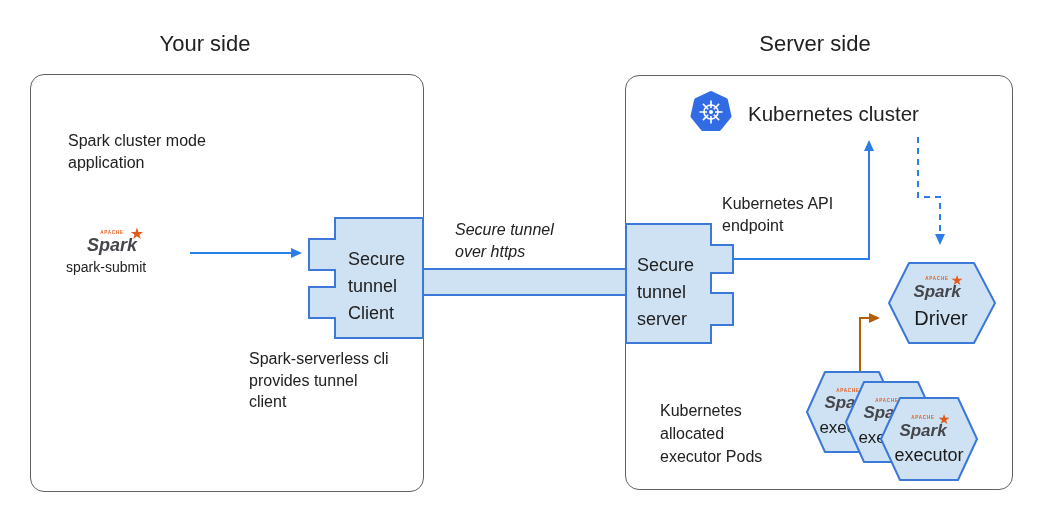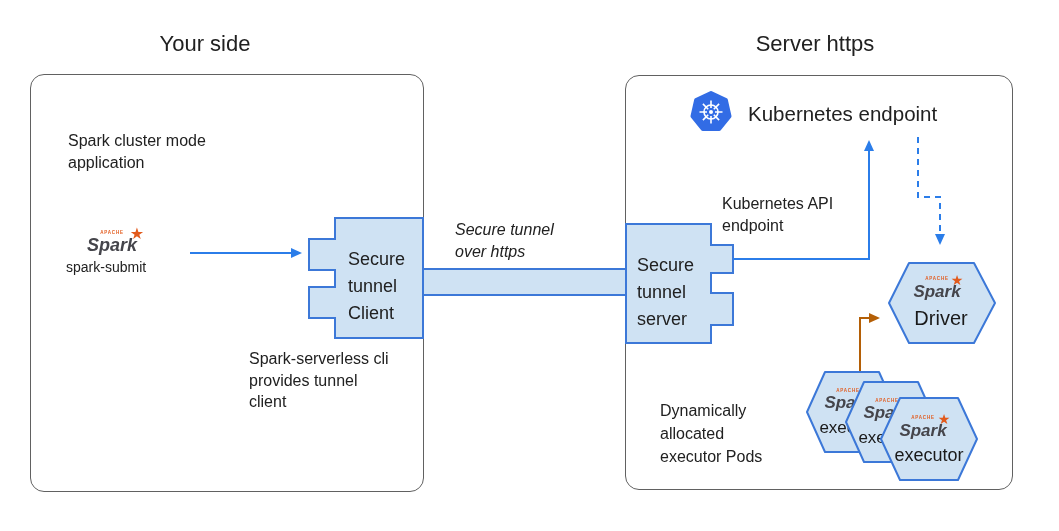--- a/index.html
+++ b/index.html
@@ -43,21 +43,21 @@
   text.hex-label   { font-family:"Liberation Sans",sans-serif; font-size:17px; fill:#1a1a1a; text-anchor:middle; }
   text.hex-label.lg { font-size:20px; }
   text.hex-label.md { font-size:18px; }
 </style>
 </head>
 <body>
 
 <div id="canvas">
 
   <div class="txt title" style="left:90px;top:31px;width:230px;">Your side</div>
-  <div class="txt title" style="left:700px;top:31px;width:230px;">Server https</div>
+  <div class="txt title" style="left:700px;top:31px;width:230px;">Server side</div>
 
   <div class="box" style="left:30px;top:74px;width:394px;height:418px;"></div>
   <div class="box" style="left:625px;top:75px;width:388px;height:415px;"></div>
 
   <svg id="shapes" width="1059" height="531" viewBox="0 0 1059 531">
     <defs>
       <marker id="mb" markerUnits="userSpaceOnUse" markerWidth="13" markerHeight="12" refX="9" refY="5" orient="auto">
         <path d="M0,0 L11,5 L0,10 Z" class="mk-b"></path>
       </marker>
       <marker id="mo" markerUnits="userSpaceOnUse" markerWidth="13" markerHeight="12" refX="9" refY="5" orient="auto">
@@ -130,20 +130,20 @@
 tunnel
 Client</div>
   <div class="txt" style="left:455px;top:219px;font-style:italic;">Secure tunnel
 over https</div>
   <div class="txt" style="left:249px;top:348px;">Spark-serverless cli
 provides tunnel
 client</div>
   <div class="txt small" style="left:637px;top:252px;">Secure
 tunnel
 server</div>
-  <div class="txt k8s-title" style="left:748px;top:100px;">Kubernetes endpoint</div>
+  <div class="txt k8s-title" style="left:748px;top:100px;">Kubernetes cluster</div>
   <div class="txt" style="left:722px;top:193px;">Kubernetes API
 endpoint</div>
-  <div class="txt pods" style="left:660px;top:399px;">Dynamically
+  <div class="txt pods" style="left:660px;top:399px;">Kubernetes
 allocated
 executor Pods</div>
 
 </div>
 
 </body></html>

